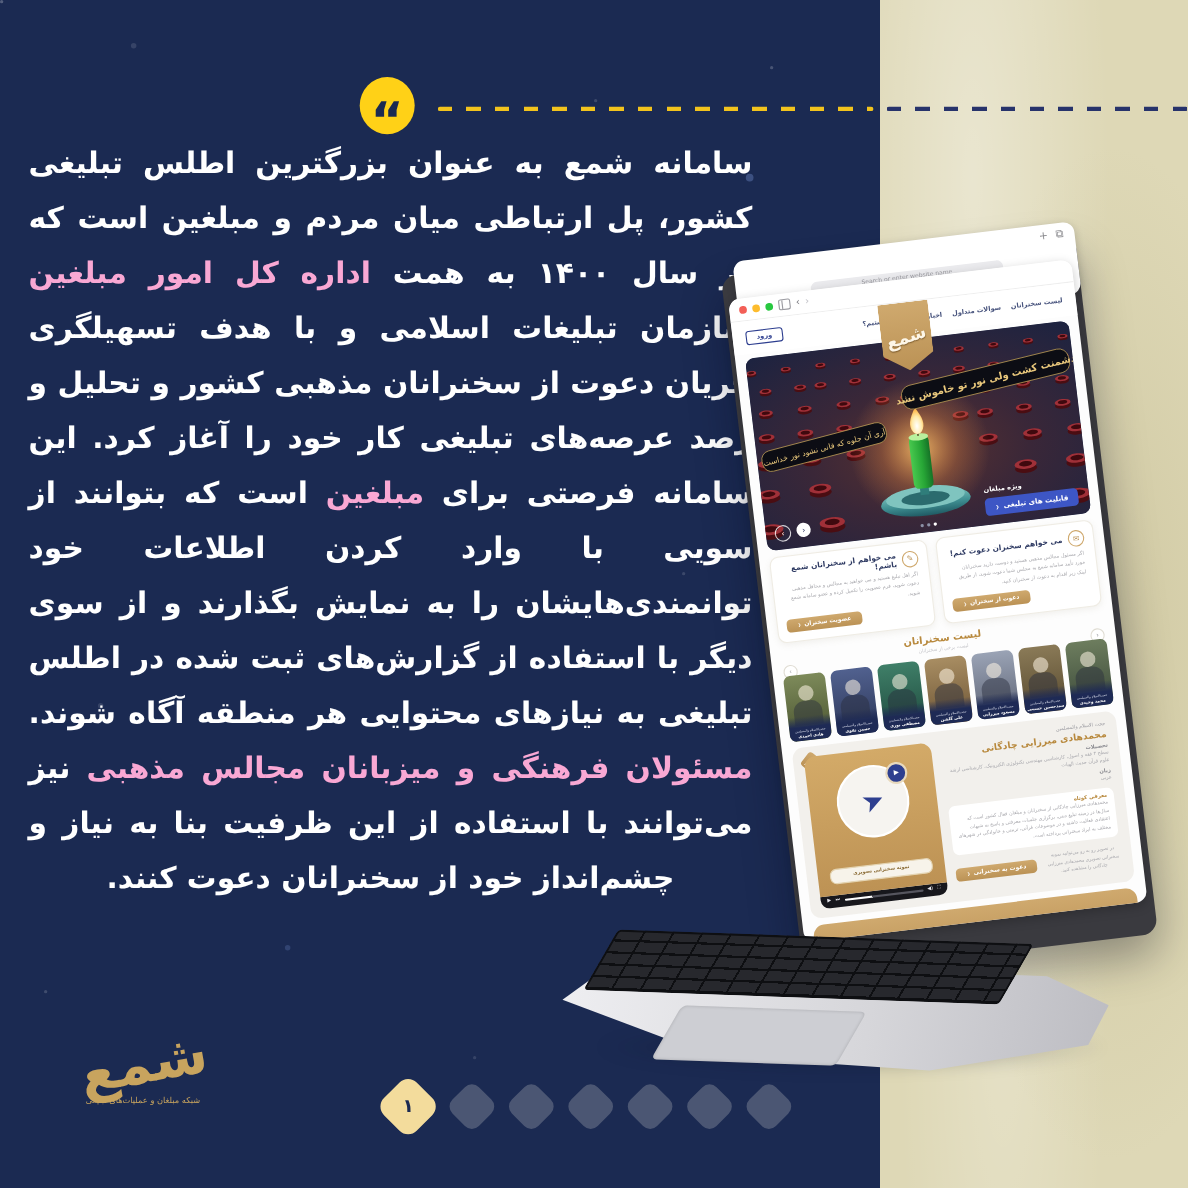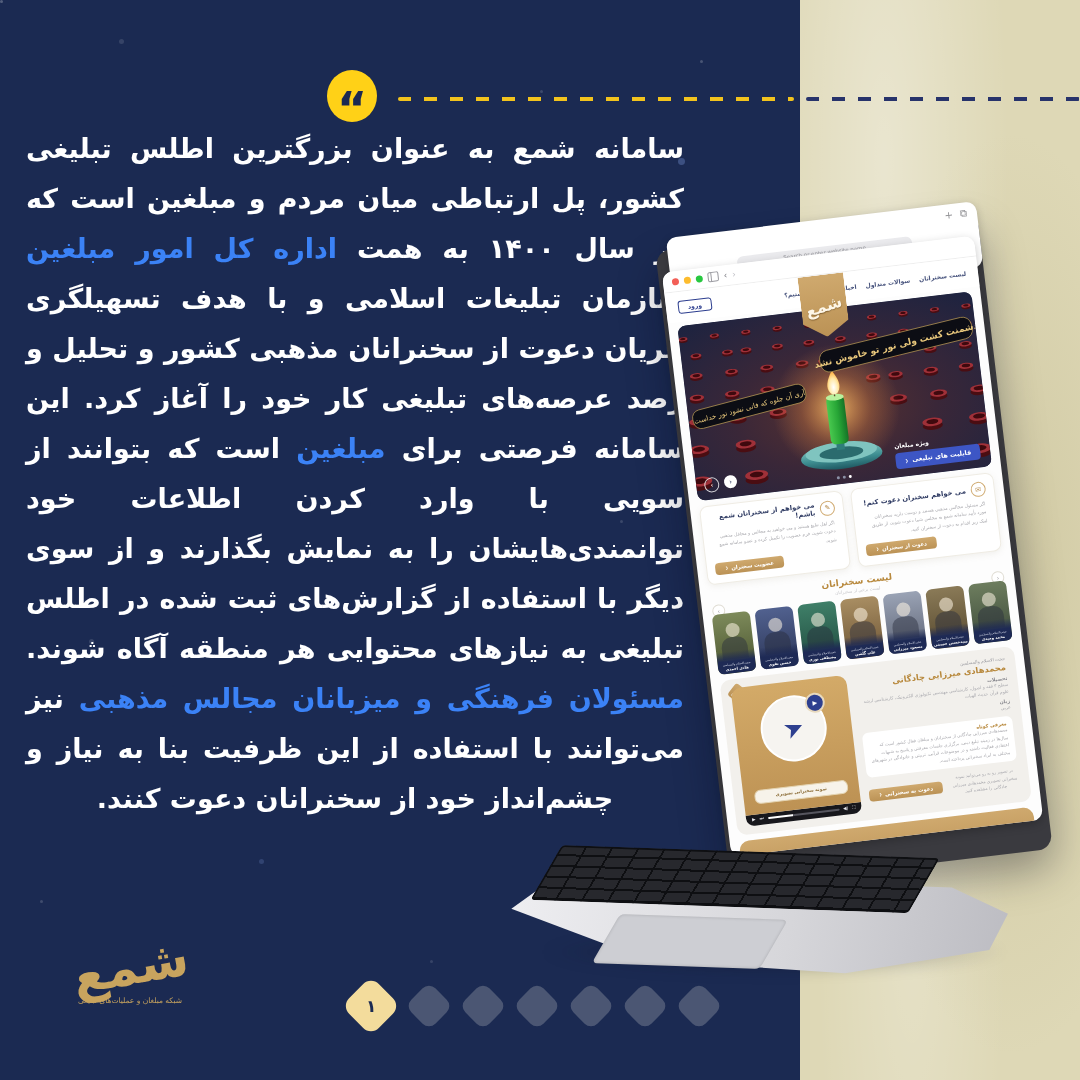--- a/index.html
+++ b/index.html
@@ -26,21 +26,21 @@
   .quote-badge span{color:#1b2a52;font-size:46px;font-weight:bold;line-height:0;margin-top:26px;}
   .dash{position:absolute;top:97px;height:4px;border-radius:2px;}
   .dash.yellow{left:398px;width:396px;
     background:repeating-linear-gradient(90deg,#f2c31d 0 13px,transparent 13px 26px);}
   .dash.navy{left:806px;width:274px;
     background:repeating-linear-gradient(90deg,#27336b 0 13px,transparent 13px 26px);}
   
   .intro{position:absolute;left:26px;top:124px;width:658px;direction:rtl;
     color:#ffffff;font-weight:700;font-size:27px;line-height:50px;
     text-align:justify;text-align-last:center;}
-  .intro .hl{color:#3b82f6;}
+  .intro .hl{color:#f9a8d4;}
   
   .laptop-screen{position:absolute;left:692px;top:230px;width:324px;height:640px;
     background:#3a3a3f;border-radius:14px;transform:rotate(-6.8deg);z-index:4;
     box-shadow:0 18px 40px rgba(5,10,30,.35);}
   .browser-back{position:absolute;left:12px;top:-12px;width:312px;height:66px;background:#fff;
     border-radius:10px;box-shadow:0 2px 8px rgba(0,0,0,.18);z-index:1;}
   .win-icons{position:absolute;top:5px;right:10px;display:flex;gap:7px;color:#8a8a8e;font-size:10px;}
   .url-pill{position:absolute;top:27px;left:50%;transform:translateX(-50%);width:176px;height:12px;
     background:#ebebee;border-radius:6px;display:flex;align-items:center;justify-content:center;
     color:#9a9aa0;font-size:5.5px;}

